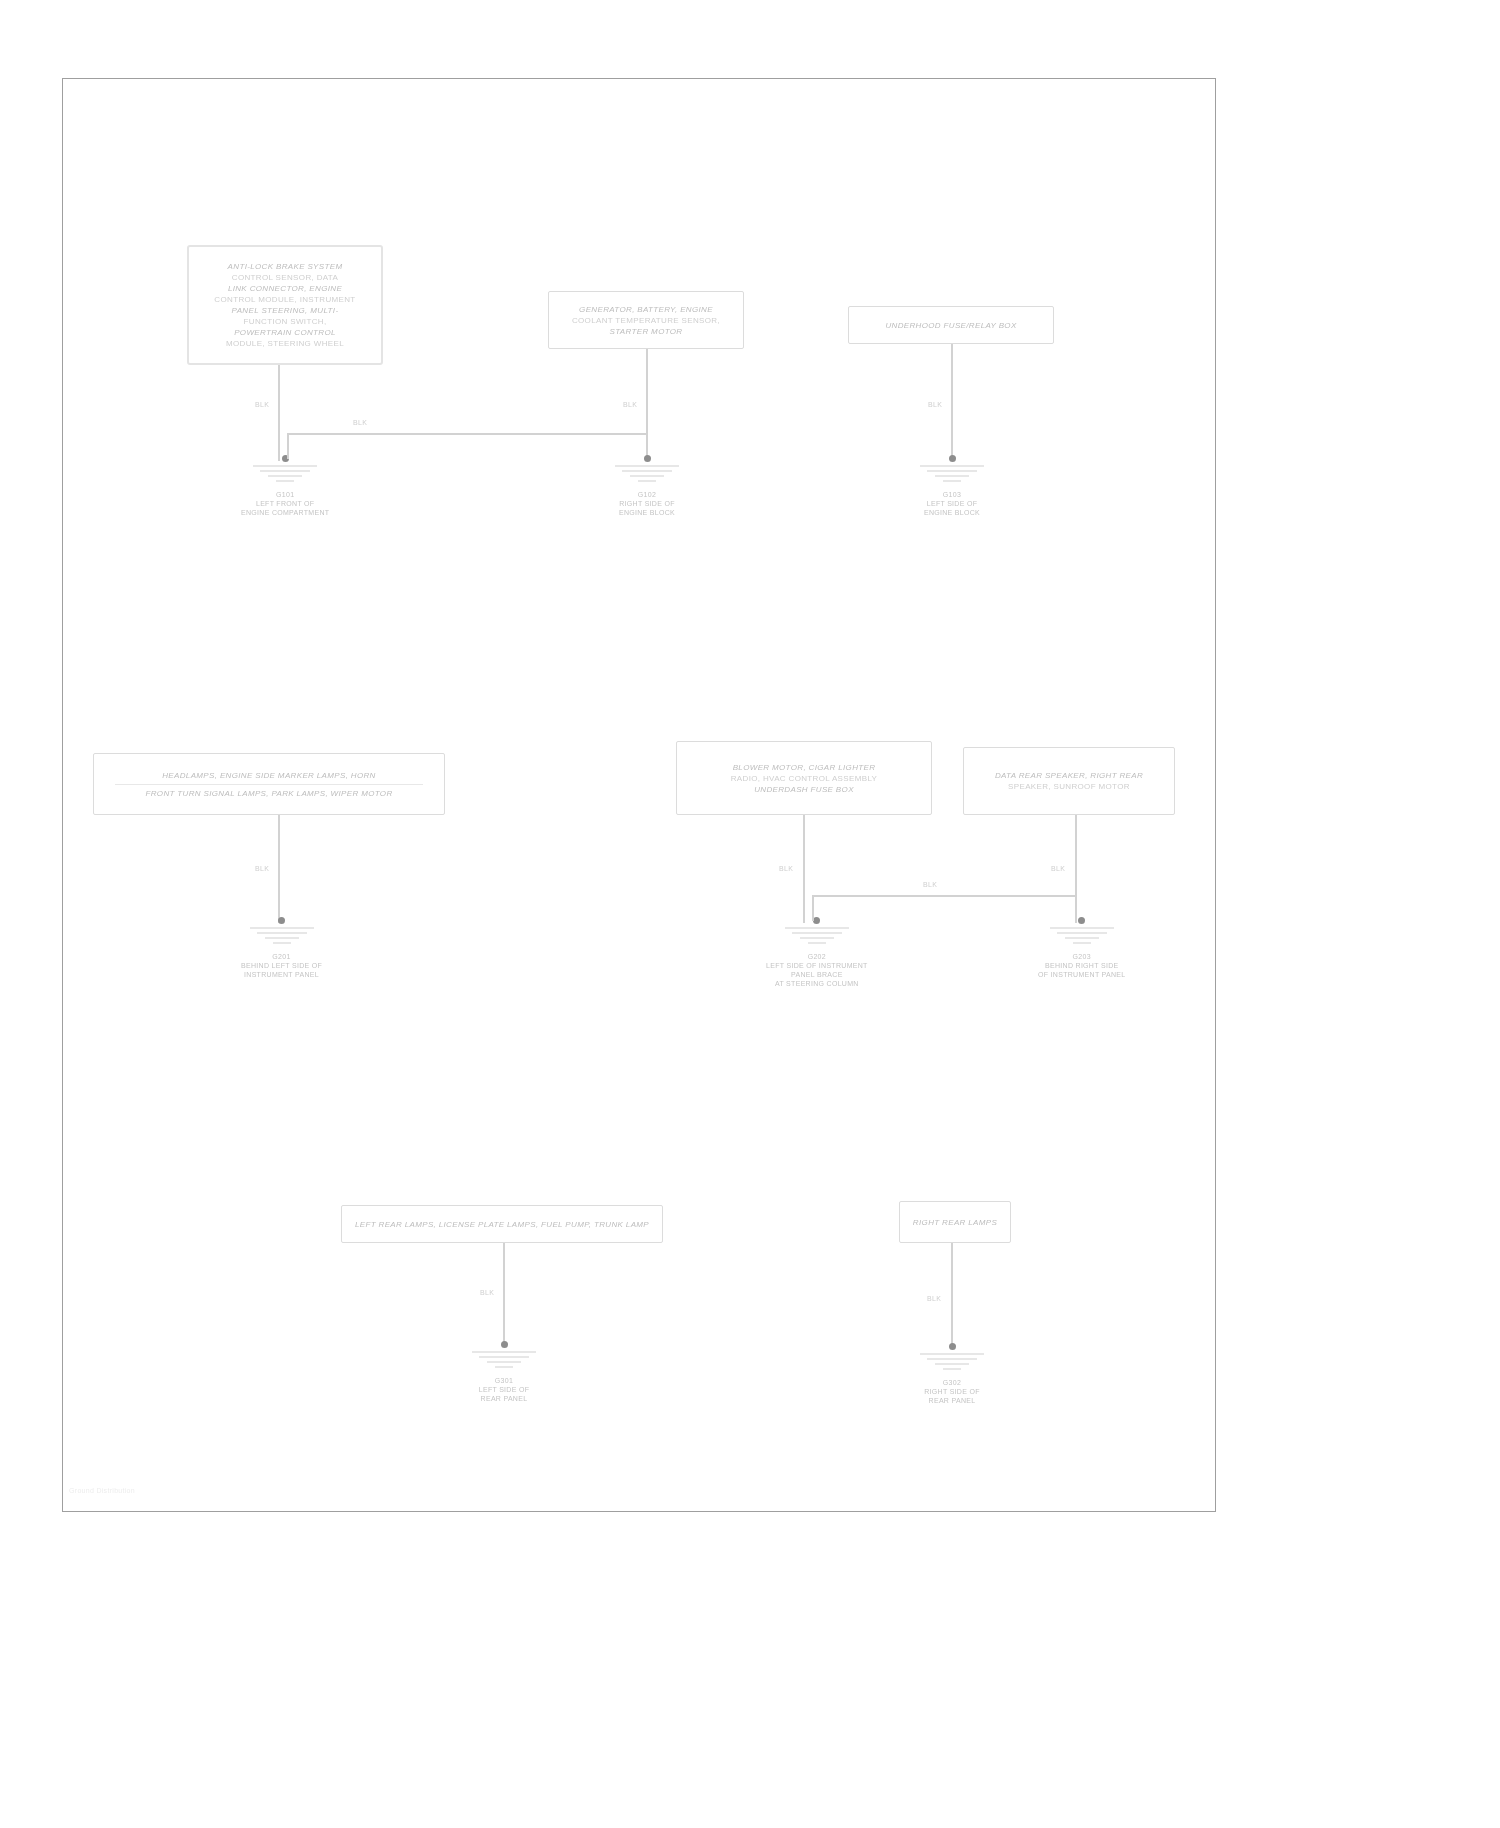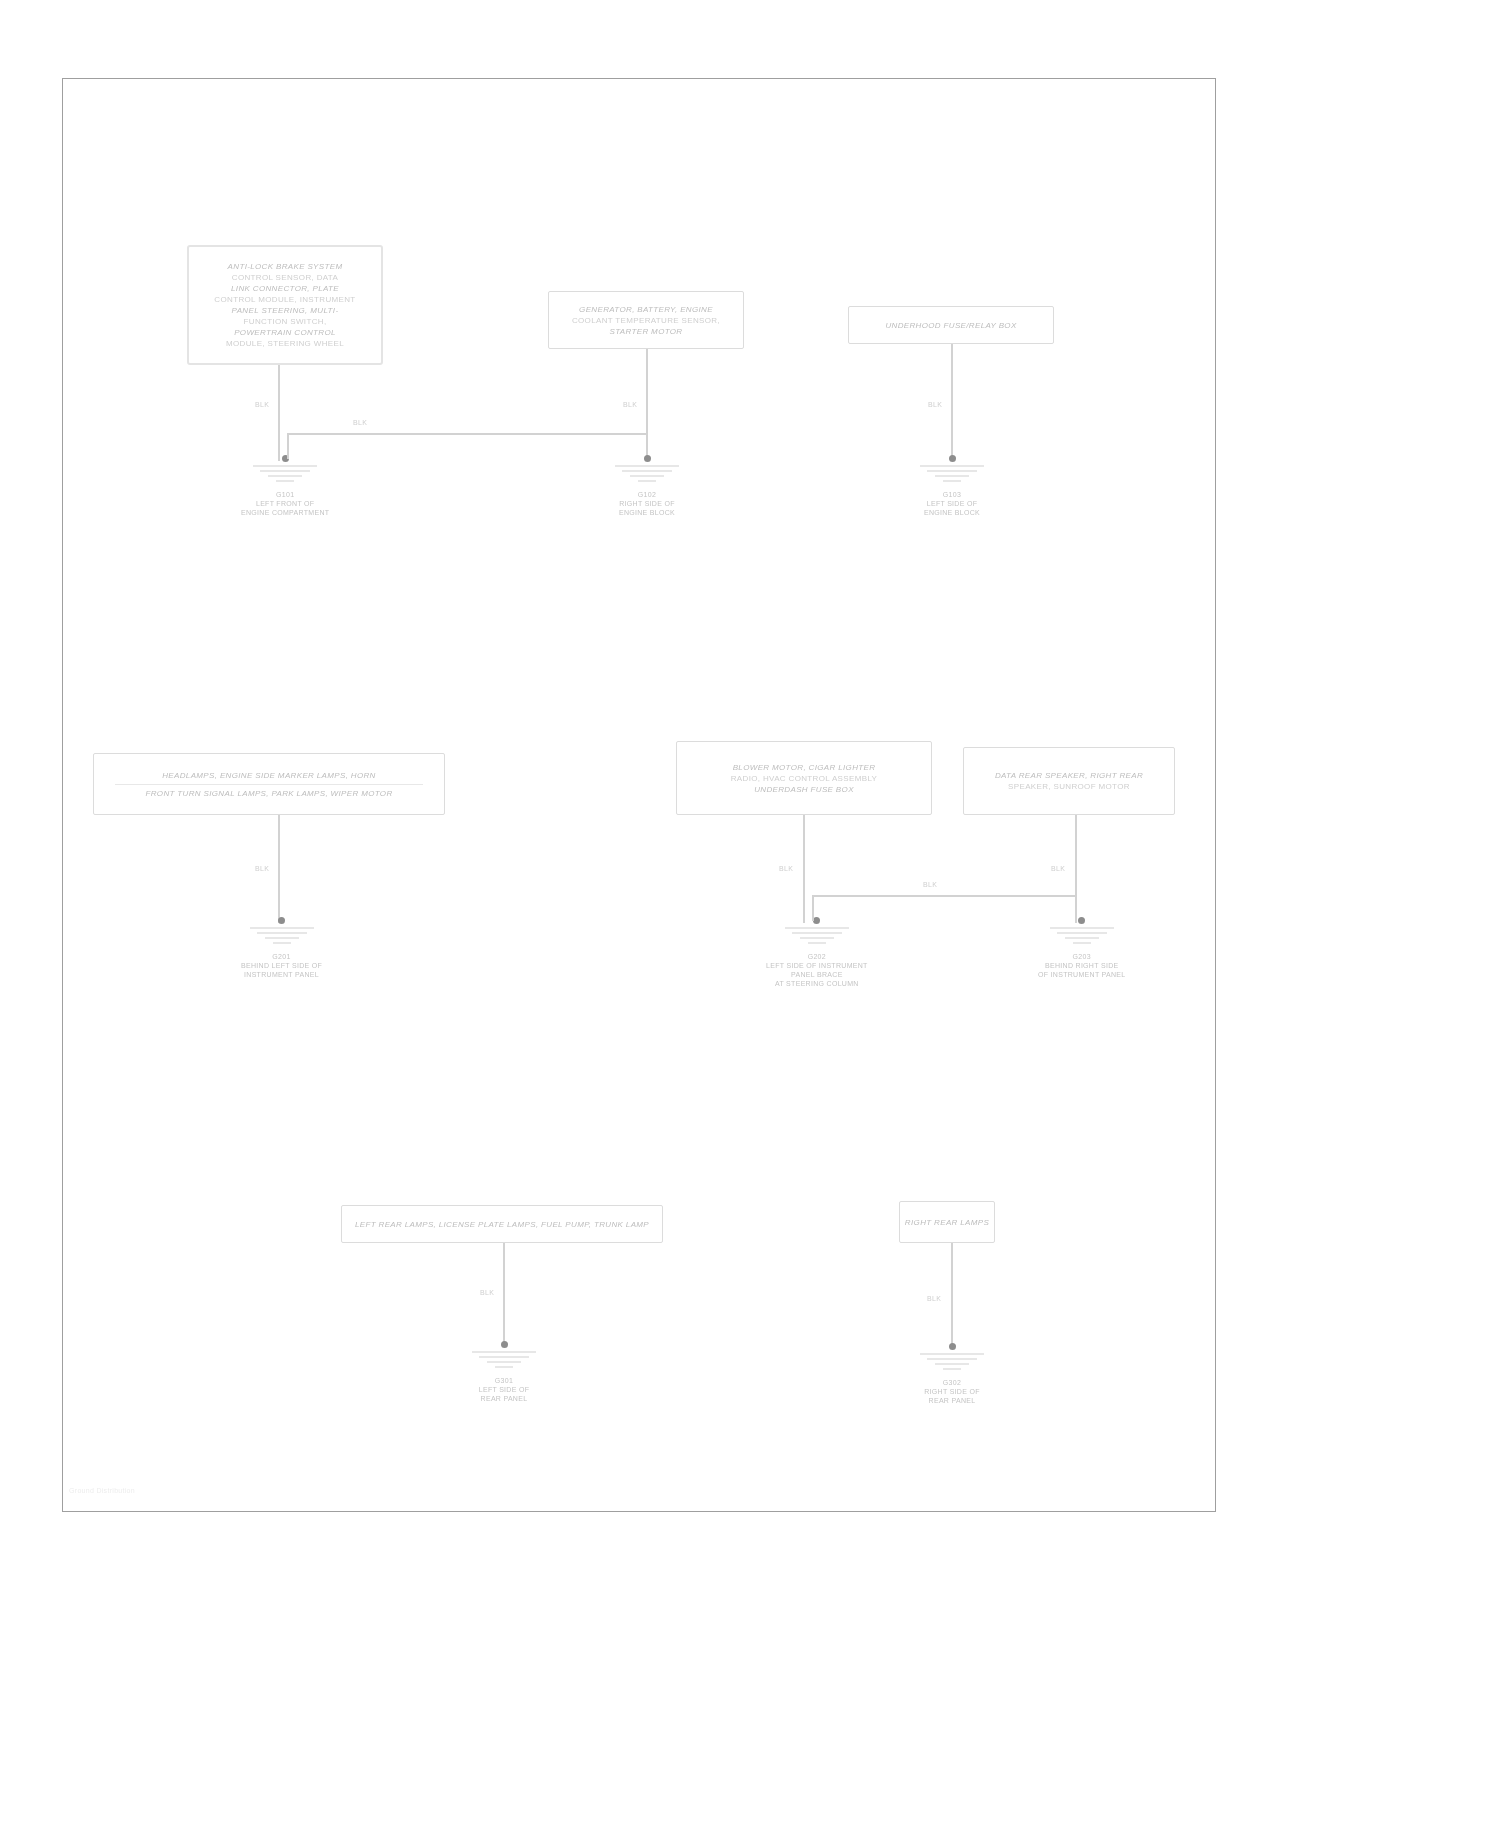--- a/index.html
+++ b/index.html
@@ -41,21 +41,21 @@
           white-space:nowrap;}
 </style>
 </head>
 <body>
 
 <div id="sheet">
 
   <div class="box" style="left:124px;top:166px;width:196px;height:120px;">
     <span class="ln b">ANTI-LOCK BRAKE SYSTEM</span>
     <span class="ln">CONTROL SENSOR, DATA</span>
-    <span class="ln b">LINK CONNECTOR, PLATE</span>
+    <span class="ln b">LINK CONNECTOR, ENGINE</span>
     <span class="ln">CONTROL MODULE, INSTRUMENT</span>
     <span class="ln b">PANEL STEERING, MULTI-</span>
     <span class="ln">FUNCTION SWITCH,</span>
     <span class="ln b">POWERTRAIN CONTROL</span>
     <span class="ln">MODULE, STEERING WHEEL</span>
   </div>
   <div class="vwire" style="left:215px;top:286px;height:96px;"></div>
   <div class="wlabel" style="left:192px;top:322px;">BLK</div>
   <div class="gnd" style="left:178px;top:376px;">
     <div class="gdot"></div>
@@ -201,21 +201,21 @@
       <i style="top:12px; left:21px; right:21px;"></i>
       <i style="top:17px; left:29px; right:29px;"></i>
     </div>
     <div class="gcap">
       <span>G301</span>
       <span>LEFT SIDE OF</span>
       <span>REAR PANEL</span>
     </div>
   </div>
 
-  <div class="box thin" style="left:836px;top:1122px;width:96px;height:42px;">
+  <div class="box thin" style="left:836px;top:1122px;width:112px;height:42px;">
     <span class="ln b">RIGHT REAR LAMPS</span>
   </div>
   <div class="vwire" style="left:888px;top:1164px;height:106px;"></div>
   <div class="wlabel" style="left:864px;top:1216px;">BLK</div>
   <div class="gnd" style="left:851px;top:1264px;">
     <div class="gdot"></div>
     <div class="gtri">
       <i style="top:2px;  left:6px;  right:6px;"></i>
       <i style="top:7px;  left:13px; right:13px;"></i>
       <i style="top:12px; left:21px; right:21px;"></i>

